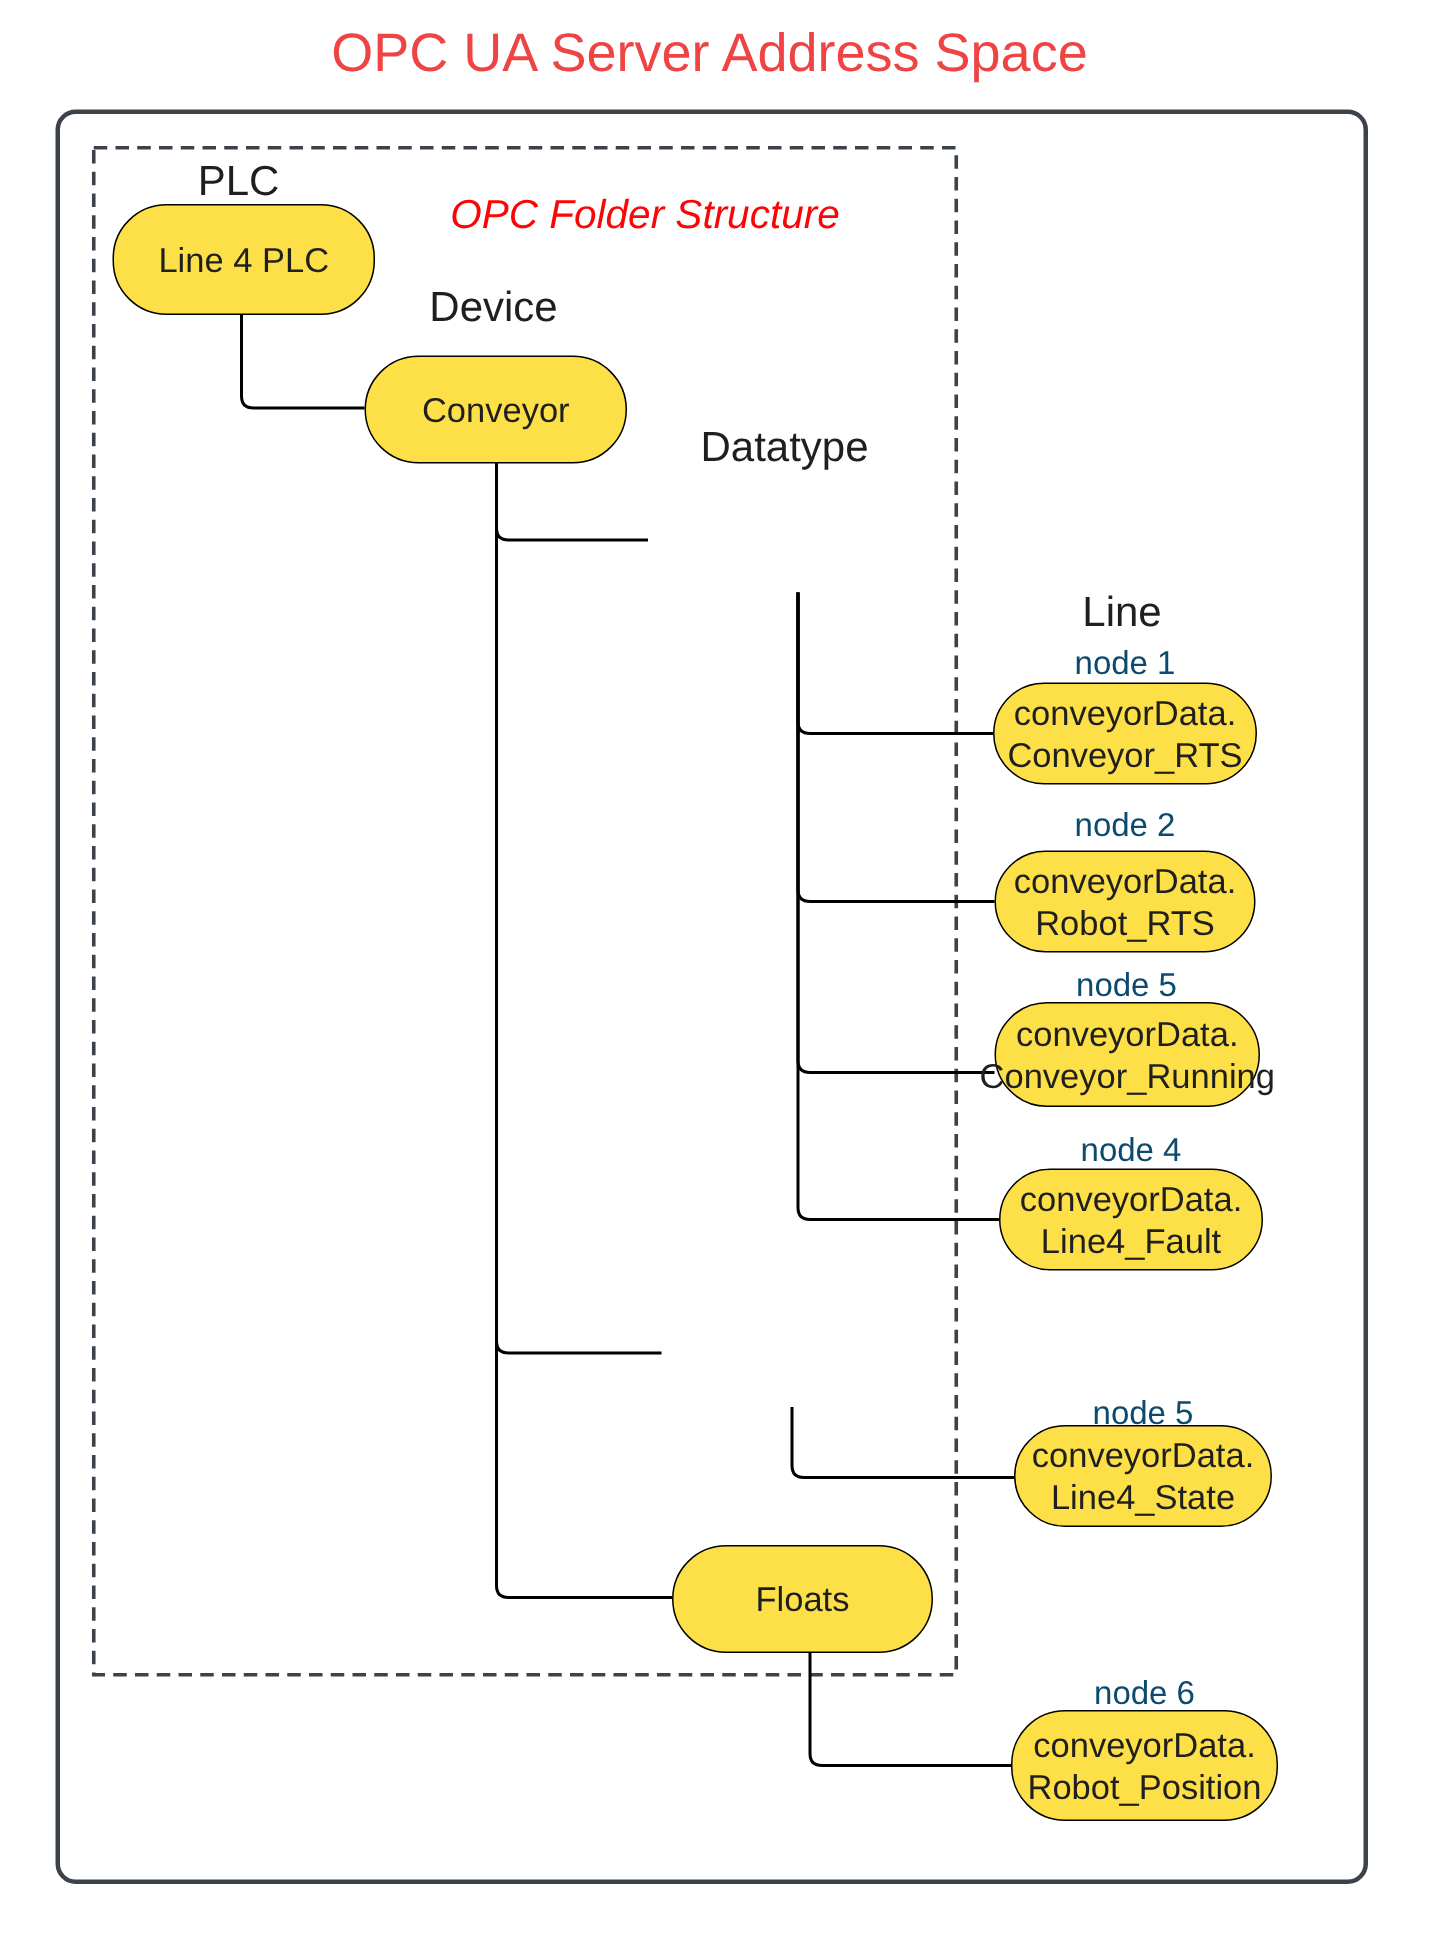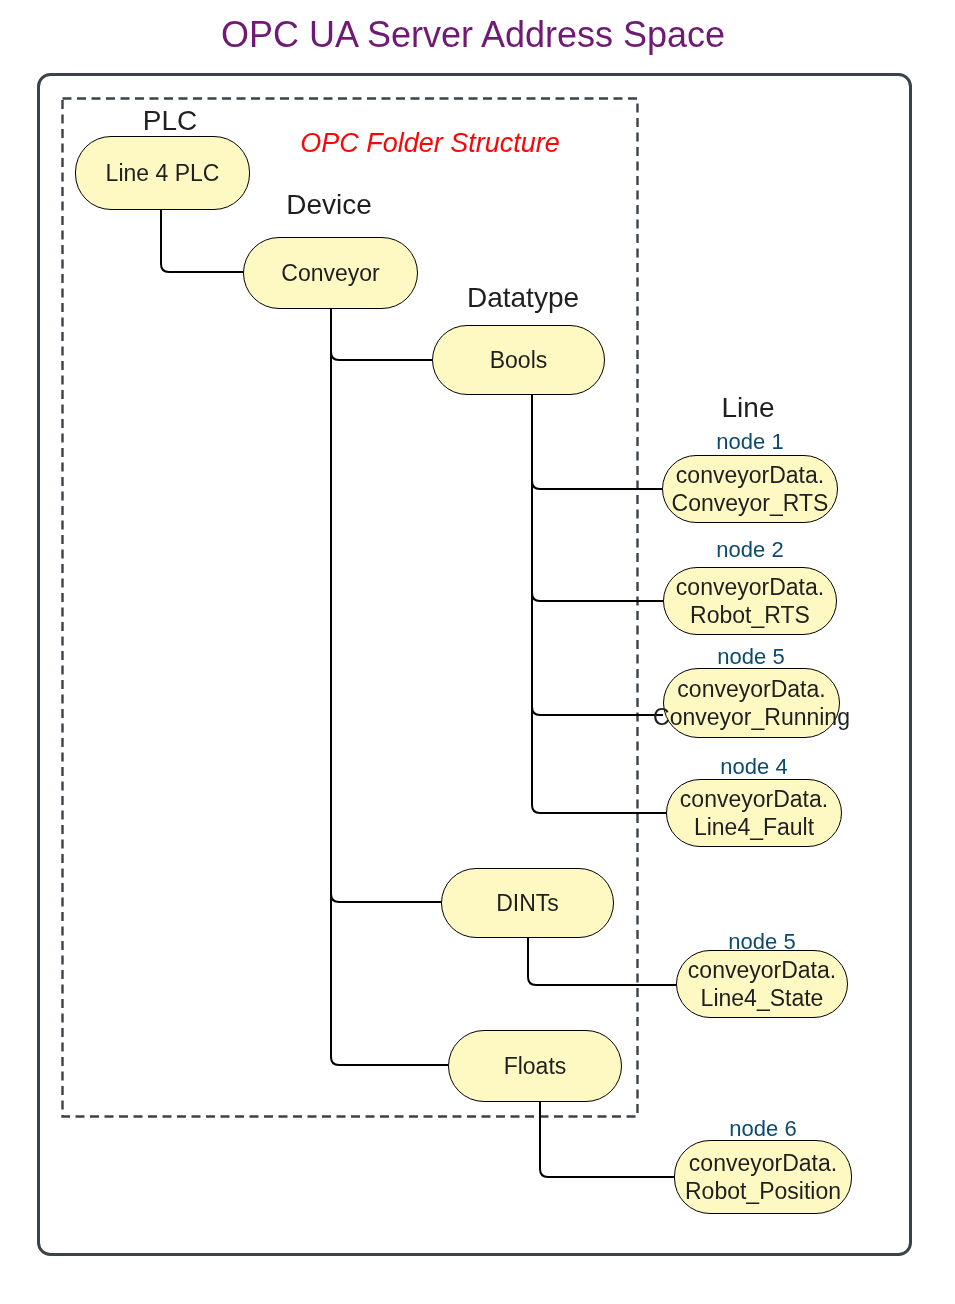--- a/index.html
+++ b/index.html
@@ -8,40 +8,40 @@
     width:955px;height:1304px;
     background:#ffffff;
     font-family:"Liberation Sans", sans-serif;
     color:#1f1f1f;
     overflow:hidden;
   }
   .title{
     position:absolute;left:473px;top:13px;
     transform:translateX(-50%);
     font-size:36px;line-height:1.2;
-    white-space:nowrap;color:#701a75;
+    white-space:nowrap;color:#ef4444;
   }
   .annotation{
     position:absolute;left:430px;top:127px;
     transform:translateX(-50%);
     font-size:27px;line-height:1.2;
     white-space:nowrap;color:#fb0606;font-style:italic;
   }
   .hdr{
     position:absolute;transform:translateX(-50%);
     font-size:28px;line-height:1.2;white-space:nowrap;color:#1f1f1f;
   }
   .cap{
     position:absolute;transform:translateX(-50%);
     font-size:22px;line-height:1.2;white-space:nowrap;color:#0c4a6e;
   }
   .pill{
     position:absolute;
     box-sizing:border-box;
-    background:#fef9c3;
+    background:#fde047;
     border:1.6px solid #000000;
     border-radius:36px;
     display:flex;flex-direction:column;
     align-items:center;justify-content:center;
     text-align:center;
     font-size:23px;color:#1f1f1f;
   }
   .pill .l{white-space:nowrap;line-height:28px;}
   svg.wires{position:absolute;left:0;top:0;}
   svg.wires path{fill:none;stroke:#000000;stroke-width:2;}
@@ -69,36 +69,30 @@
     <path d="M532 395 V805 Q532 813 540 813 H666"></path>
 
     <path d="M528 938 V977 Q528 985 536 985 H676"></path>
 
     <path d="M540 1102 V1169 Q540 1177 548 1177 H674"></path>
   </svg>
 
   <div class="title">OPC UA Server Address Space</div>
   <div class="annotation">OPC Folder Structure</div>
 
-  <div class="hdr" style="left:170px;top:104px;">PLC</div>
+  <div class="hdr" style="left:159px;top:104px;">PLC</div>
   <div class="hdr" style="left:329px;top:188px;">Device</div>
   <div class="hdr" style="left:523px;top:281px;">Datatype</div>
   <div class="hdr" style="left:748px;top:391px;">Line</div>
 
   <div class="pill" style="left:75px;top:136px;width:175px;height:74px;">
     <span class="l">Line 4 PLC</span>
   </div>
   <div class="pill" style="left:243px;top:237px;width:175px;height:72px;">
     <span class="l">Conveyor</span>
-  </div>
-  <div class="pill" style="left:432px;top:325px;width:173px;height:70px;">
-    <span class="l">Bools</span>
-  </div>
-  <div class="pill" style="left:441px;top:868px;width:173px;height:70px;">
-    <span class="l">DINTs</span>
   </div>
   <div class="pill" style="left:448px;top:1030px;width:174px;height:72px;">
     <span class="l">Floats</span>
   </div>
 
   <div class="cap" style="left:750px;top:429px;">node 1</div>
   <div class="cap" style="left:750px;top:537px;">node 2</div>
   <div class="cap" style="left:751px;top:644px;">node 5</div>
   <div class="cap" style="left:754px;top:754px;">node 4</div>
   <div class="cap" style="left:762px;top:929px;">node 5</div>

